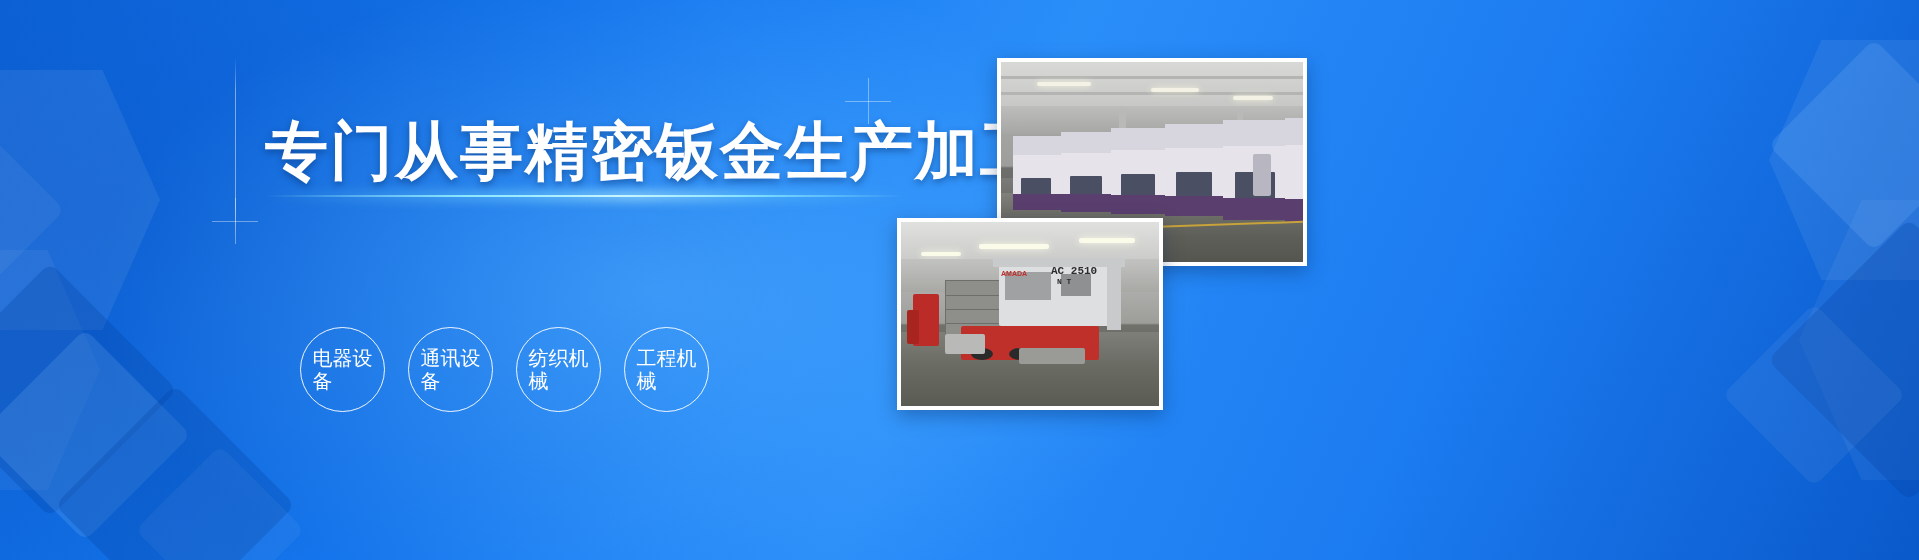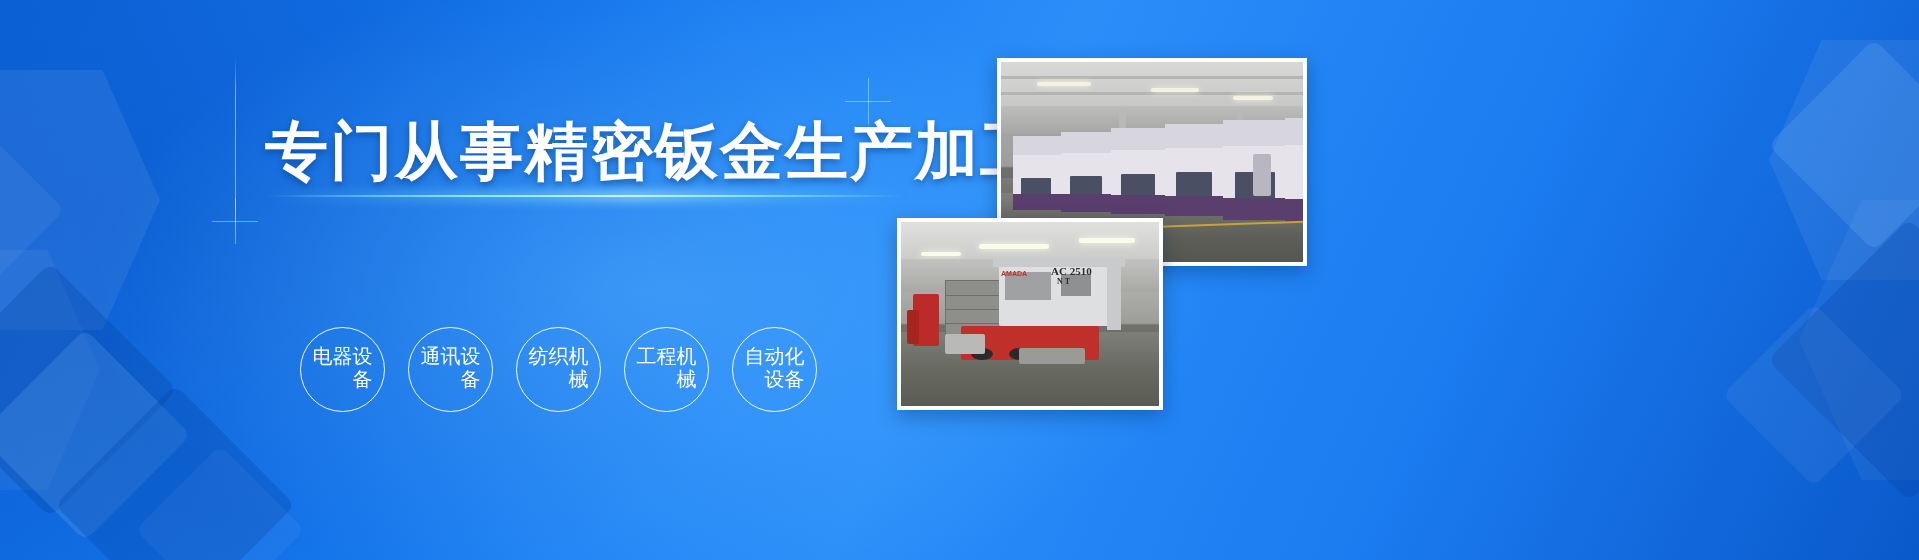--- a/index.html
+++ b/index.html
@@ -90,27 +90,26 @@
     position:absolute;
     left:300px;top:327px;
     display:flex;
     gap:23px;
   }
   .badge{
     width:85px;height:85px;
     border-radius:50%;
     border:1px solid rgba(255,255,255,0.92);
     display:flex;align-items:center;justify-content:center;
-    text-align:right;
+    text-align:left;
     color:#ffffff;
     font-size:20px;
     line-height:1.12;
     box-sizing:border-box;
     padding:0 11px;
-    font-family:Liberation Mono, monospace;
   }
   .badge span{display:block;}
 
   
   .photo{
     position:absolute;
     border:4px solid #ffffff;
     box-sizing:border-box;
     overflow:hidden;
     box-shadow:0 6px 18px rgba(1,32,80,0.35);
@@ -157,21 +156,21 @@
   .p2 .shelf i{position:absolute;left:0;width:100%;height:1px;background:#6e6f6b;display:block;}
   .p2 .redbox{position:absolute;background:#bb2b27;border-radius:2px;}
   .p2 .press{position:absolute;background:#dedfe0;border-radius:2px;}
   .p2 .press .dark{position:absolute;background:#9fa1a3;}
   .p2 .gantry{position:absolute;background:#c9cacb;}
   .p2 .redmach{position:absolute;background:#c0302b;border-radius:2px;}
   .p2 .redmach .blk{position:absolute;background:#2a2a2a;}
   .p2 .greymach{position:absolute;background:#b9bab8;border-radius:2px;}
   .p2 .label{
     position:absolute;color:#2d2d2d;font-weight:bold;
-    font-family:Liberation Serif, serif;line-height:1;
+    font-family:Liberation Mono, monospace;line-height:1;
   }
   .p2 .amada{
     position:absolute;color:#c0302b;font-weight:bold;
     font-family:"Liberation Sans",sans-serif;
   }
 </style>
 </head>
 <body>
 
 <div class="banner">
@@ -226,26 +225,20 @@
     <div class="badge">
       <div>
         <span>纺织机</span>
         <span>械</span>
       </div>
     </div>
     <div class="badge">
       <div>
         <span>工程机</span>
         <span>械</span>
-      </div>
-    </div>
-    <div class="badge">
-      <div>
-        <span>自动化</span>
-        <span>设备</span>
       </div>
     </div>
   </div>
 
   <div class="photo photo-top">
     <div class="ph-canvas p1">
       <div class="ceiling"></div>
       <div class="beam" style="left:0;top:14px;width:100%;"></div>
       <div class="beam" style="left:0;top:30px;width:100%;"></div>
       <div class="beam" style="left:0;top:44px;width:100%;"></div>

